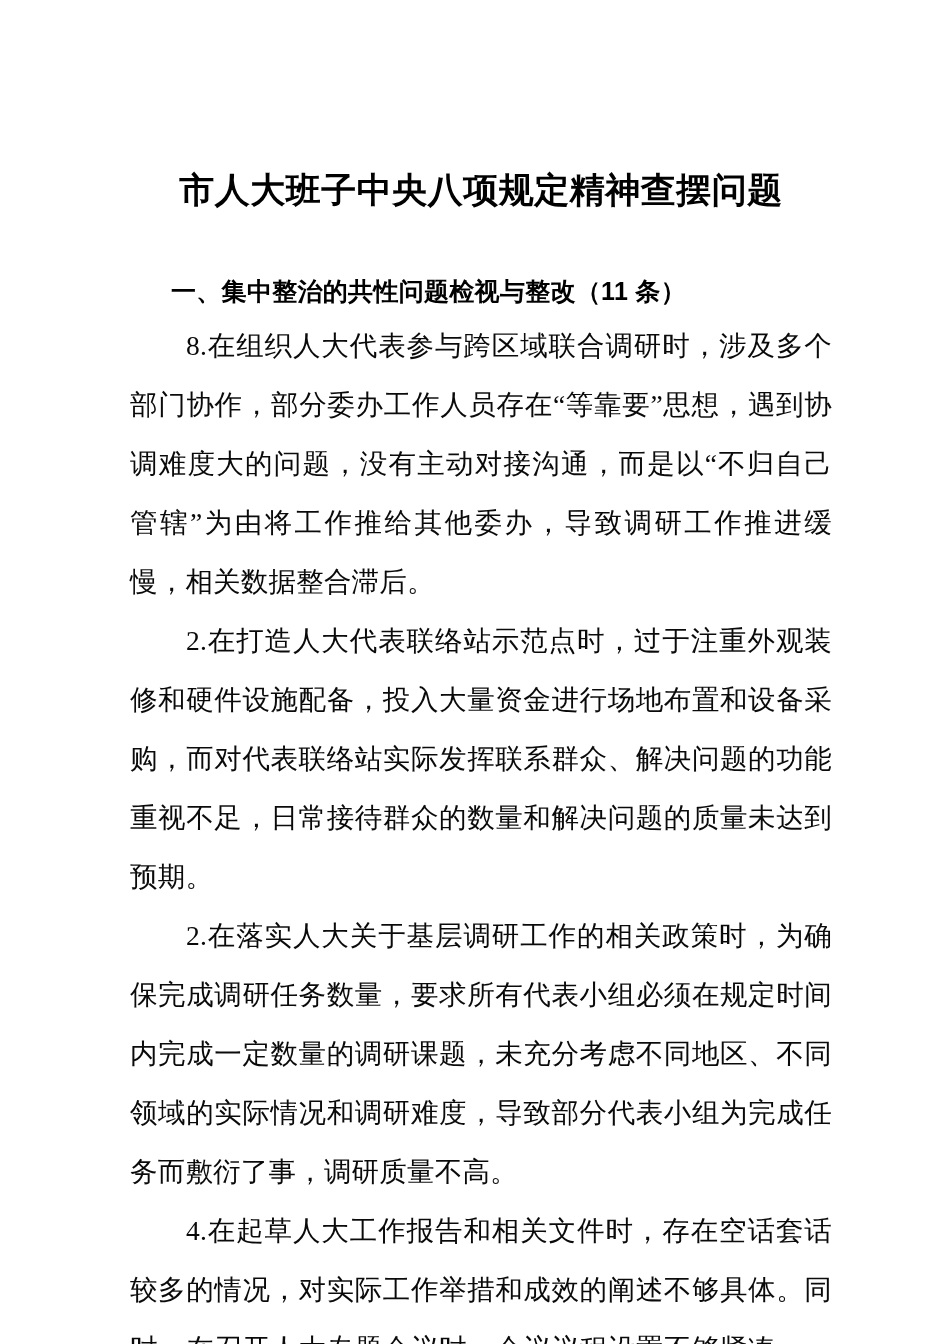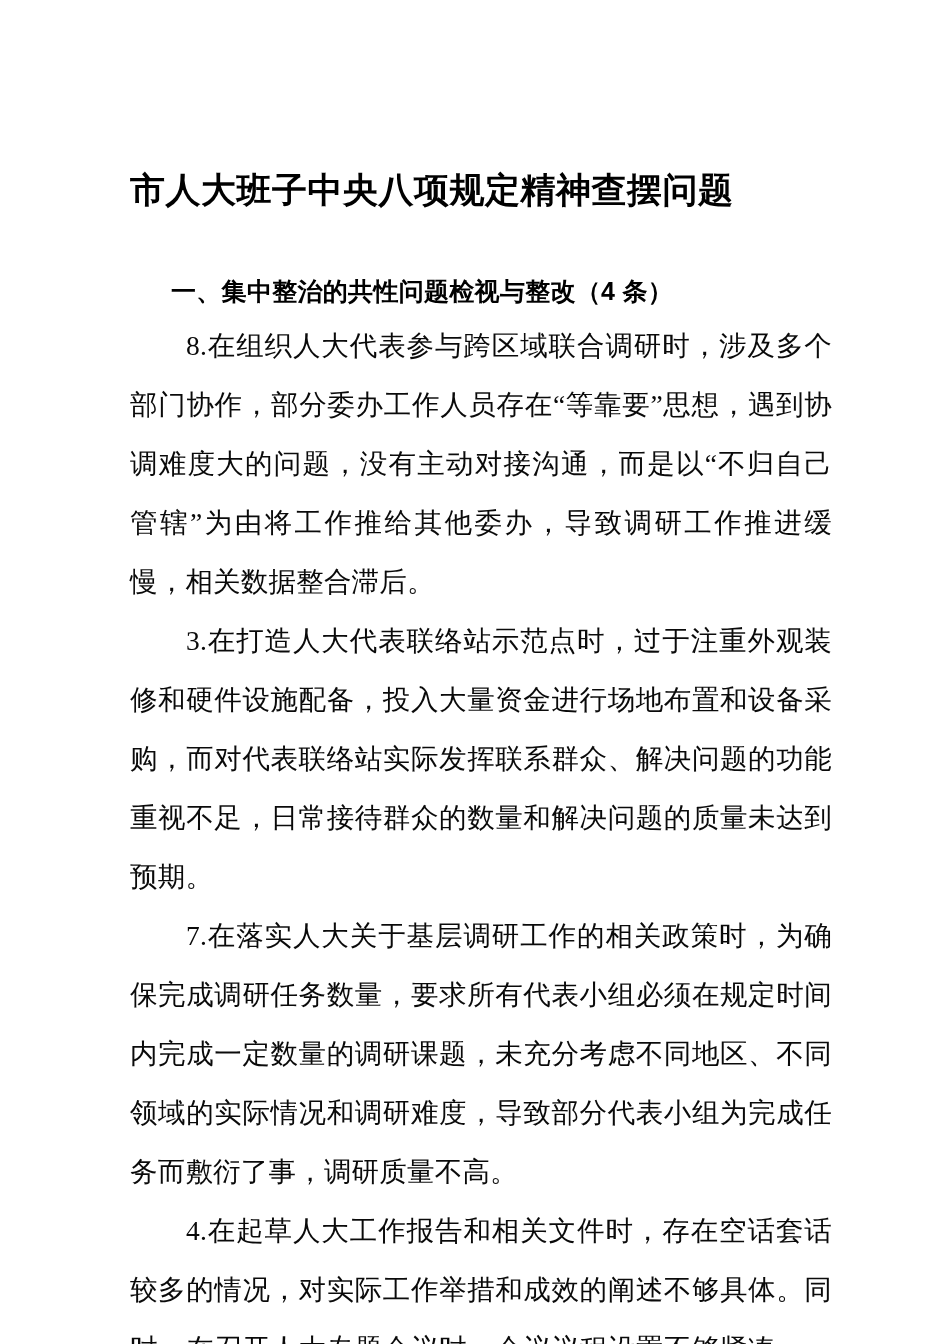--- a/index.html
+++ b/index.html
@@ -24,21 +24,21 @@
     top: 0;
     width: 702px;
   }
 
   .doc-title {
     font-family: "Liberation Sans", "DejaVu Sans", sans-serif;
     font-weight: bold;
     font-size: 35px;
     line-height: 44px;
     color: #000000;
-    text-align: left;
+    text-align: center;
     letter-spacing: 0.5px;
     margin: 0;
     padding-top: 168px;
     white-space: nowrap;
   }
 
   .section-heading {
     font-family: "Liberation Sans", "DejaVu Sans", sans-serif;
     font-weight: bold;
     font-size: 25px;
@@ -68,24 +68,24 @@
   }
 </style>
 </head>
 <body>
 
 <div class="page">
   <div class="doc-body">
 
     <h1 class="doc-title">市人大班子中央八项规定精神查摆问题</h1>
 
-    <h2 class="section-heading">一、集中整治的共性问题检视与整改（4 条）</h2>
+    <h2 class="section-heading">一、集中整治的共性问题检视与整改（11 条）</h2>
 
     <p class="para first-para">8.在组织人大代表参与跨区域联合调研时，涉及多个部门协作，部分委办工作人员存在“等靠要”思想，遇到协调难度大的问题，没有主动对接沟通，而是以“不归自己管辖”为由将工作推给其他委办，导致调研工作推进缓慢，相关数据整合滞后。</p>
 
-    <p class="para">3.在打造人大代表联络站示范点时，过于注重外观装修和硬件设施配备，投入大量资金进行场地布置和设备采购，而对代表联络站实际发挥联系群众、解决问题的功能重视不足，日常接待群众的数量和解决问题的质量未达到预期。</p>
+    <p class="para">2.在打造人大代表联络站示范点时，过于注重外观装修和硬件设施配备，投入大量资金进行场地布置和设备采购，而对代表联络站实际发挥联系群众、解决问题的功能重视不足，日常接待群众的数量和解决问题的质量未达到预期。</p>
 
-    <p class="para">7.在落实人大关于基层调研工作的相关政策时，为确保完成调研任务数量，要求所有代表小组必须在规定时间内完成一定数量的调研课题，未充分考虑不同地区、不同领域的实际情况和调研难度，导致部分代表小组为完成任务而敷衍了事，调研质量不高。</p>
+    <p class="para">2.在落实人大关于基层调研工作的相关政策时，为确保完成调研任务数量，要求所有代表小组必须在规定时间内完成一定数量的调研课题，未充分考虑不同地区、不同领域的实际情况和调研难度，导致部分代表小组为完成任务而敷衍了事，调研质量不高。</p>
 
     <p class="para">4.在起草人大工作报告和相关文件时，存在空话套话较多的情况，对实际工作举措和成效的阐述不够具体。同时，在召开人大专题会议时，会议议程设置不够紧凑，一些可合并的会议没有进行整合，导致参会人员花费大量时间在会议上，影响工作效率。</p>
 
   </div>
 </div>
 
 </body></html>

